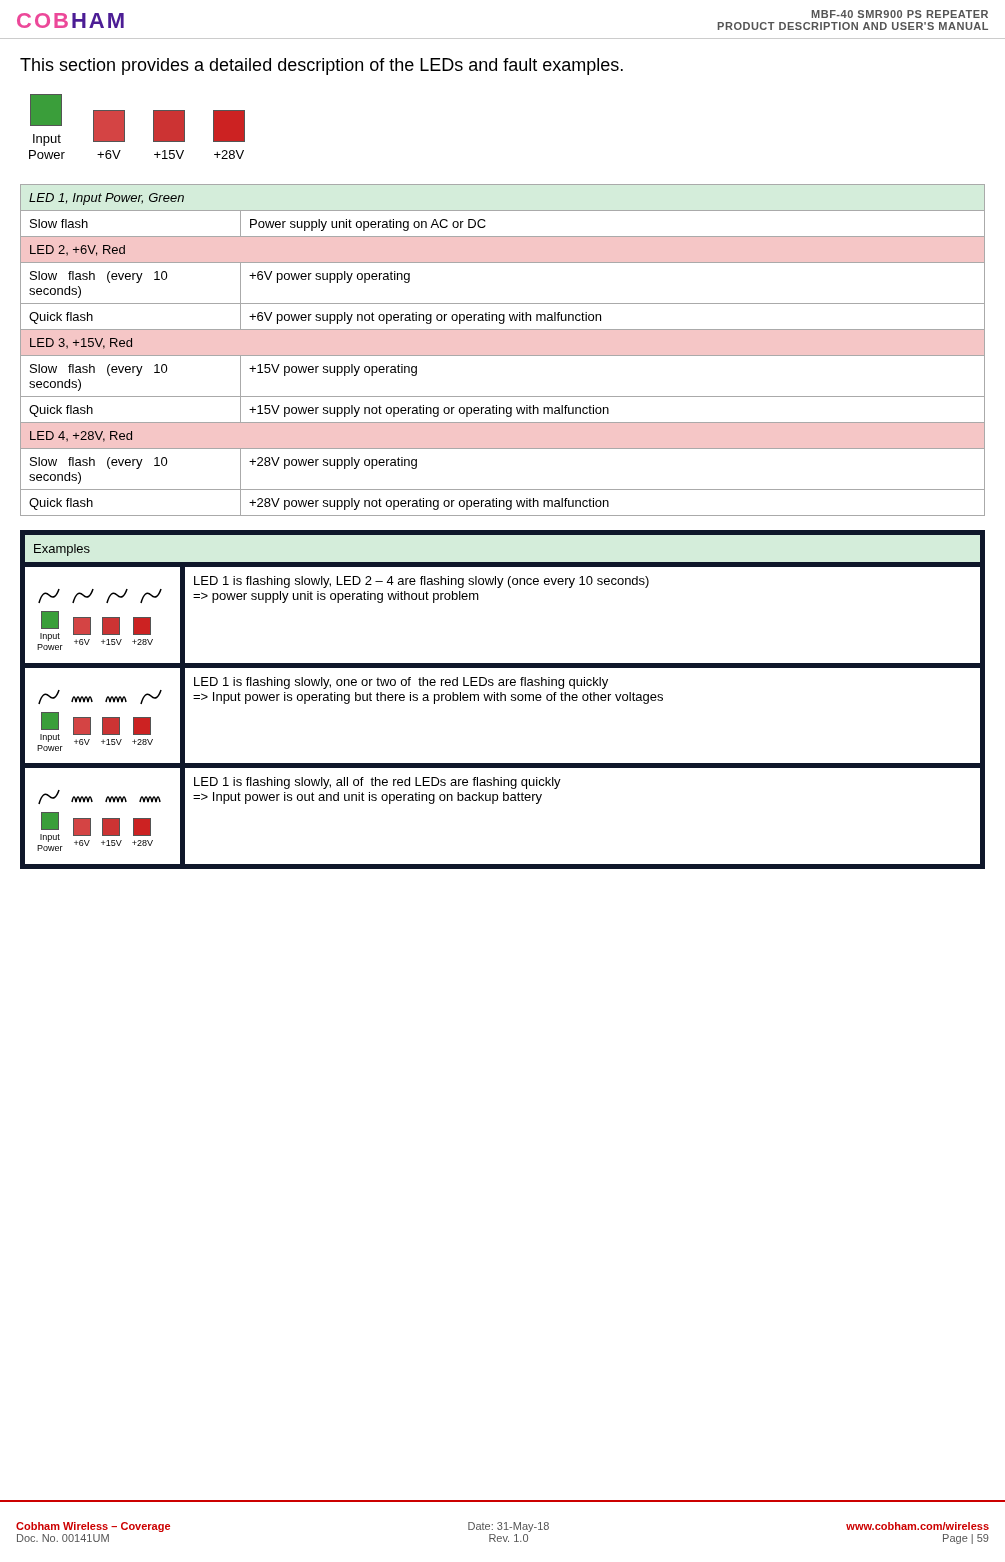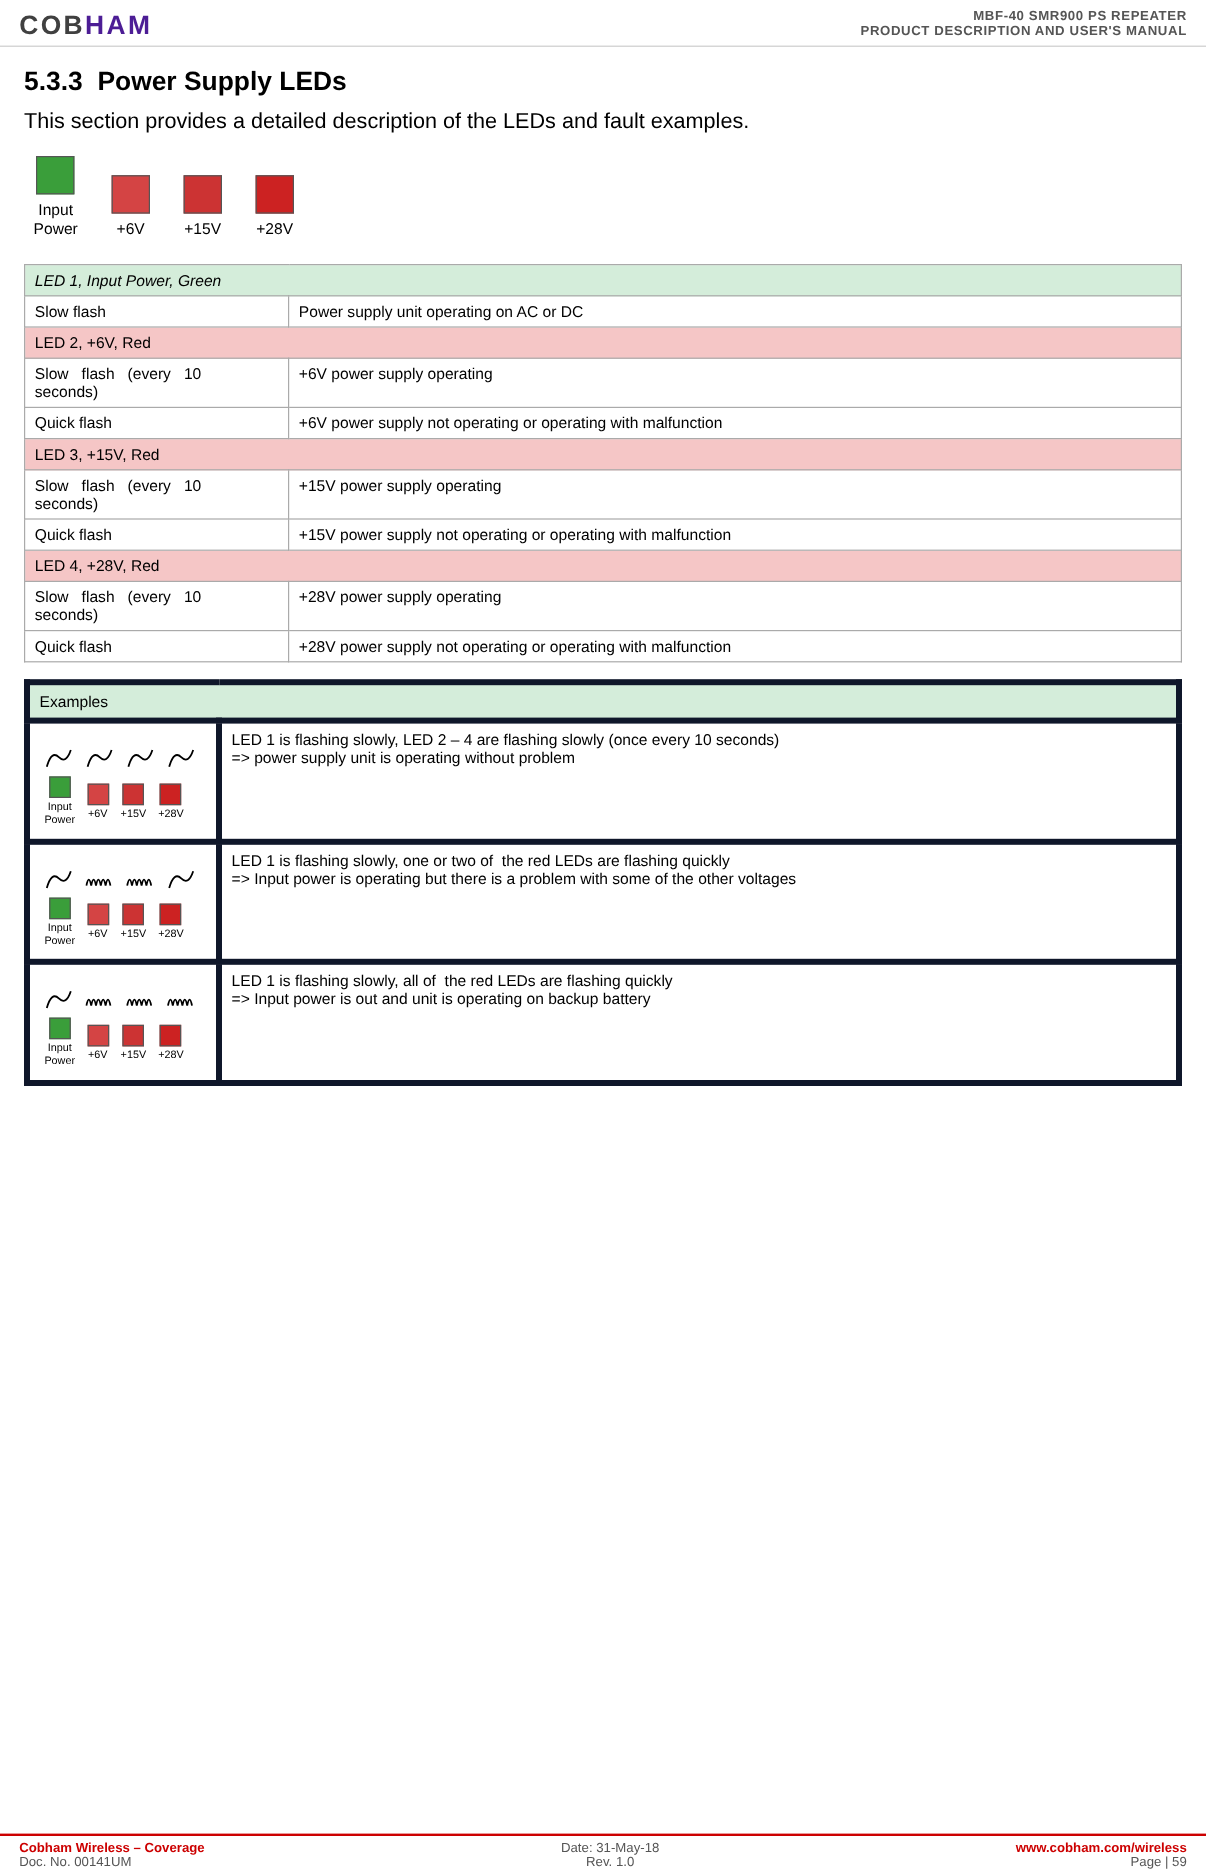--- a/index.html
+++ b/index.html
@@ -166,44 +166,41 @@
 
     
     .footer {
       position: absolute;
       bottom: 0;
       left: 0;
       right: 0;
       display: flex;
       justify-content: space-between;
       align-items: center;
-      padding: 4px 16px;
+      padding: 18px 16px;
       border-top: 2px solid #c00;
       font-size: 11px;
       color: #c00;
     }
   </style>
 </head>
 <body>
 
 <div class="header">
   <div class="logo">
-    <span style="color:#404040;">COB</span><span style="color:#4c1d95;">HAM</span>
+    <span style="color:#ec4899;">COB</span><span style="color:#4c1d95;">HAM</span>
   </div>
   <div class="header-right">
     <div>MBF-40 SMR900 PS REPEATER</div>
     <div>PRODUCT DESCRIPTION AND USER'S MANUAL</div>
   </div>
 </div>
 
 <div class="content">
 
-  <h1 class="section-title">
-    <span>5.3.3</span>&nbsp;&nbsp;<span>Power Supply LEDs</span>
-  </h1>
 
   <p class="intro-text">This section provides a detailed description of the LEDs and fault examples.</p>
 
   <div class="led-row">
     <div class="led-item">
       <div class="led-square" style="background:#3a9e3a;"></div>
       <div class="led-label">Input<br>Power</div>
     </div>
     <div class="led-item">
       <div class="led-square" style="background:#d44444;"></div>

